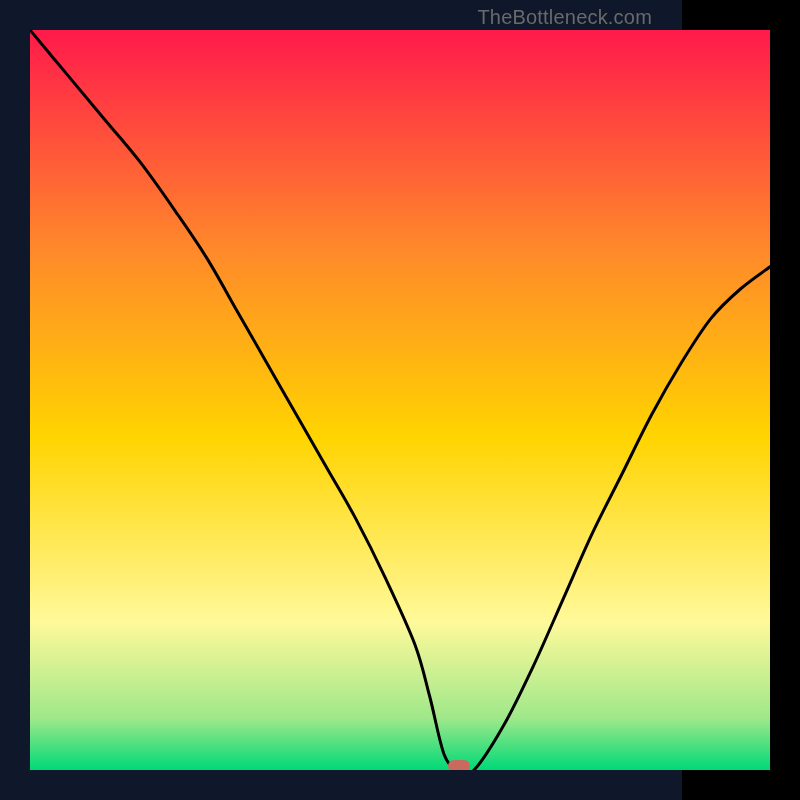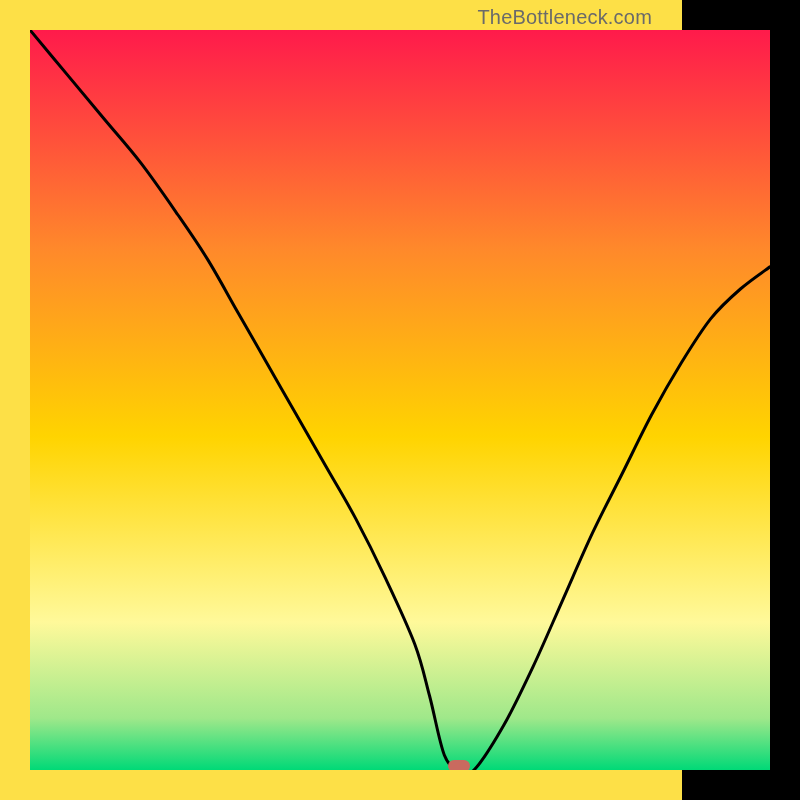--- a/index.html
+++ b/index.html
@@ -9,21 +9,21 @@
     background: #000;
     font-family: Arial, Helvetica, sans-serif;
     position: relative;
     overflow: hidden;
   }
   .frame {
     position: absolute;
     top: 0; left: 0;
     width: 682px;
     height: 800px;
-    background: #fde047;
+    background: #0f172a;
   }
   .plot-area {
     position: absolute;
     top: 30px;
     left: 30px;
     width: 740px;
     height: 740px;
     overflow: hidden;
   }
   .gradient {

